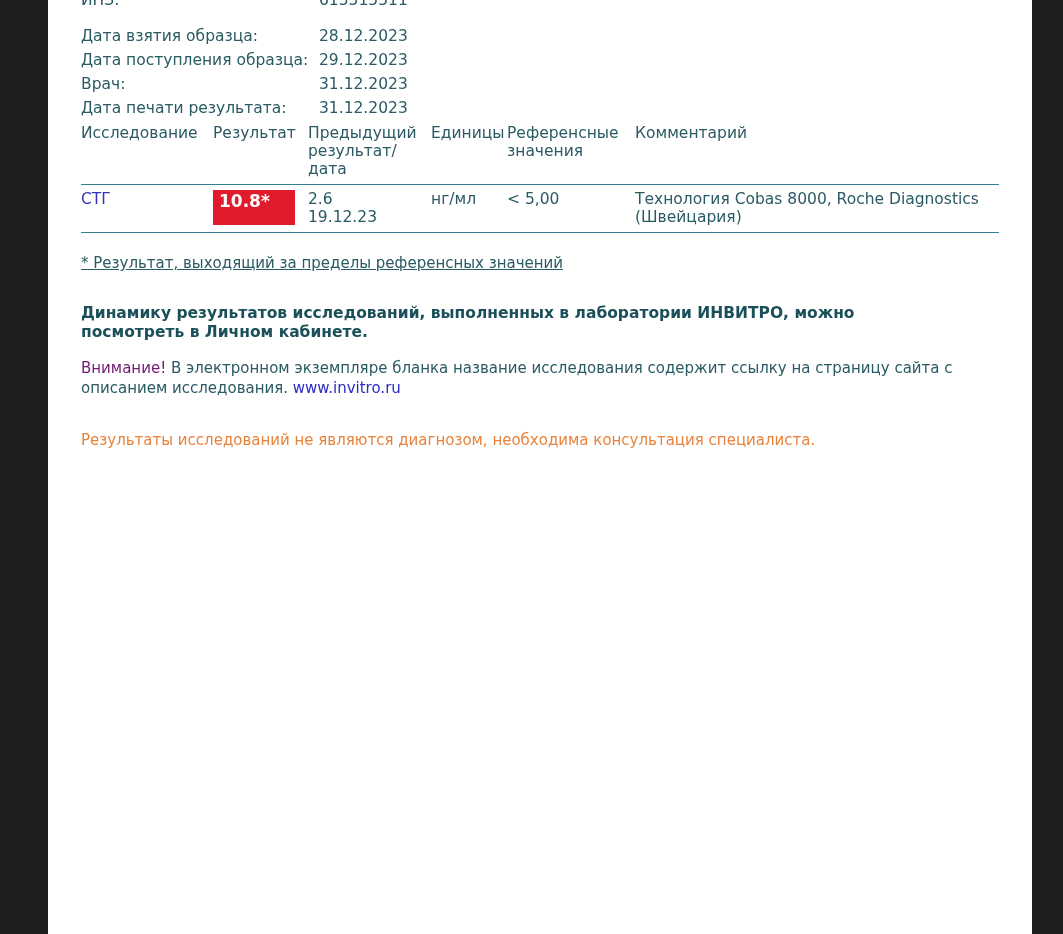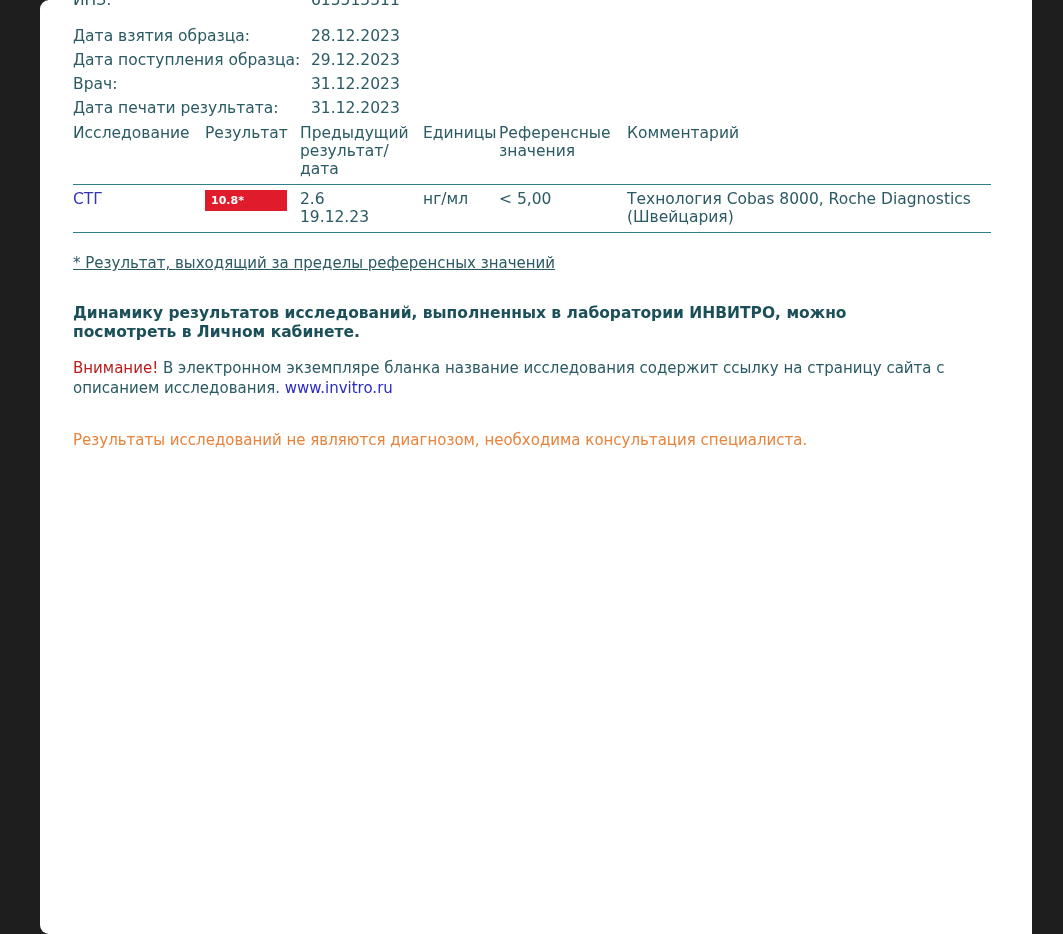--- a/index.html
+++ b/index.html
@@ -21,21 +21,21 @@
     top: 0;
     bottom: 0;
     background: #1e1e1e;
   }
   .gutter-left  { left: 0;  width: 48px; }
   .gutter-right { left: 1032px; width: 31px; }
 
   
   .page {
     position: absolute;
-    left: 40px;
+    left: 48px;
     top: 0;
     width: 984px;
     height: 934px;
     background: #ffffff;
     overflow: hidden;
     border-radius: 9px;
   }
 
   .content {
     position: absolute;
@@ -109,23 +109,23 @@
     color: #3434b8;
     text-decoration: none;
   }
 
   .result-cell { padding-right: 0; padding-top: 4px; }
   .result-flag {
     display: inline-block;
     background: #e01b2c;
     color: #ffffff;
     font-weight: bold;
-    font-size: 11px;
-    line-height: 20px;
-    padding: 1px 8px 0 6px;
+    font-size: 17px;
+    line-height: 20px;
+    padding: 1px 8px 14px 6px;
     min-width: 82px;
     box-sizing: border-box;
   }
 
   .prev-cell { padding-top: 5px; }
   .prev-date { display: block; }
 
   
   .footnote {
     color: #2a5a63;
@@ -143,21 +143,21 @@
     width: 880px;
   }
   .attention-block {
     margin-top: 16px;
     font-size: 15px;
     line-height: 20px;
     color: #2a5a63;
     width: 918px;
   }
   .attention-word {
-    color: #b91c1c;
+    color: #701a75;
   }
   .site-link {
     color: #2b2bc8;
     text-decoration: none;
   }
   .disclaimer {
     color: #e8833c;
     font-size: 15px;
     line-height: 20px;
     margin-top: 32px;

